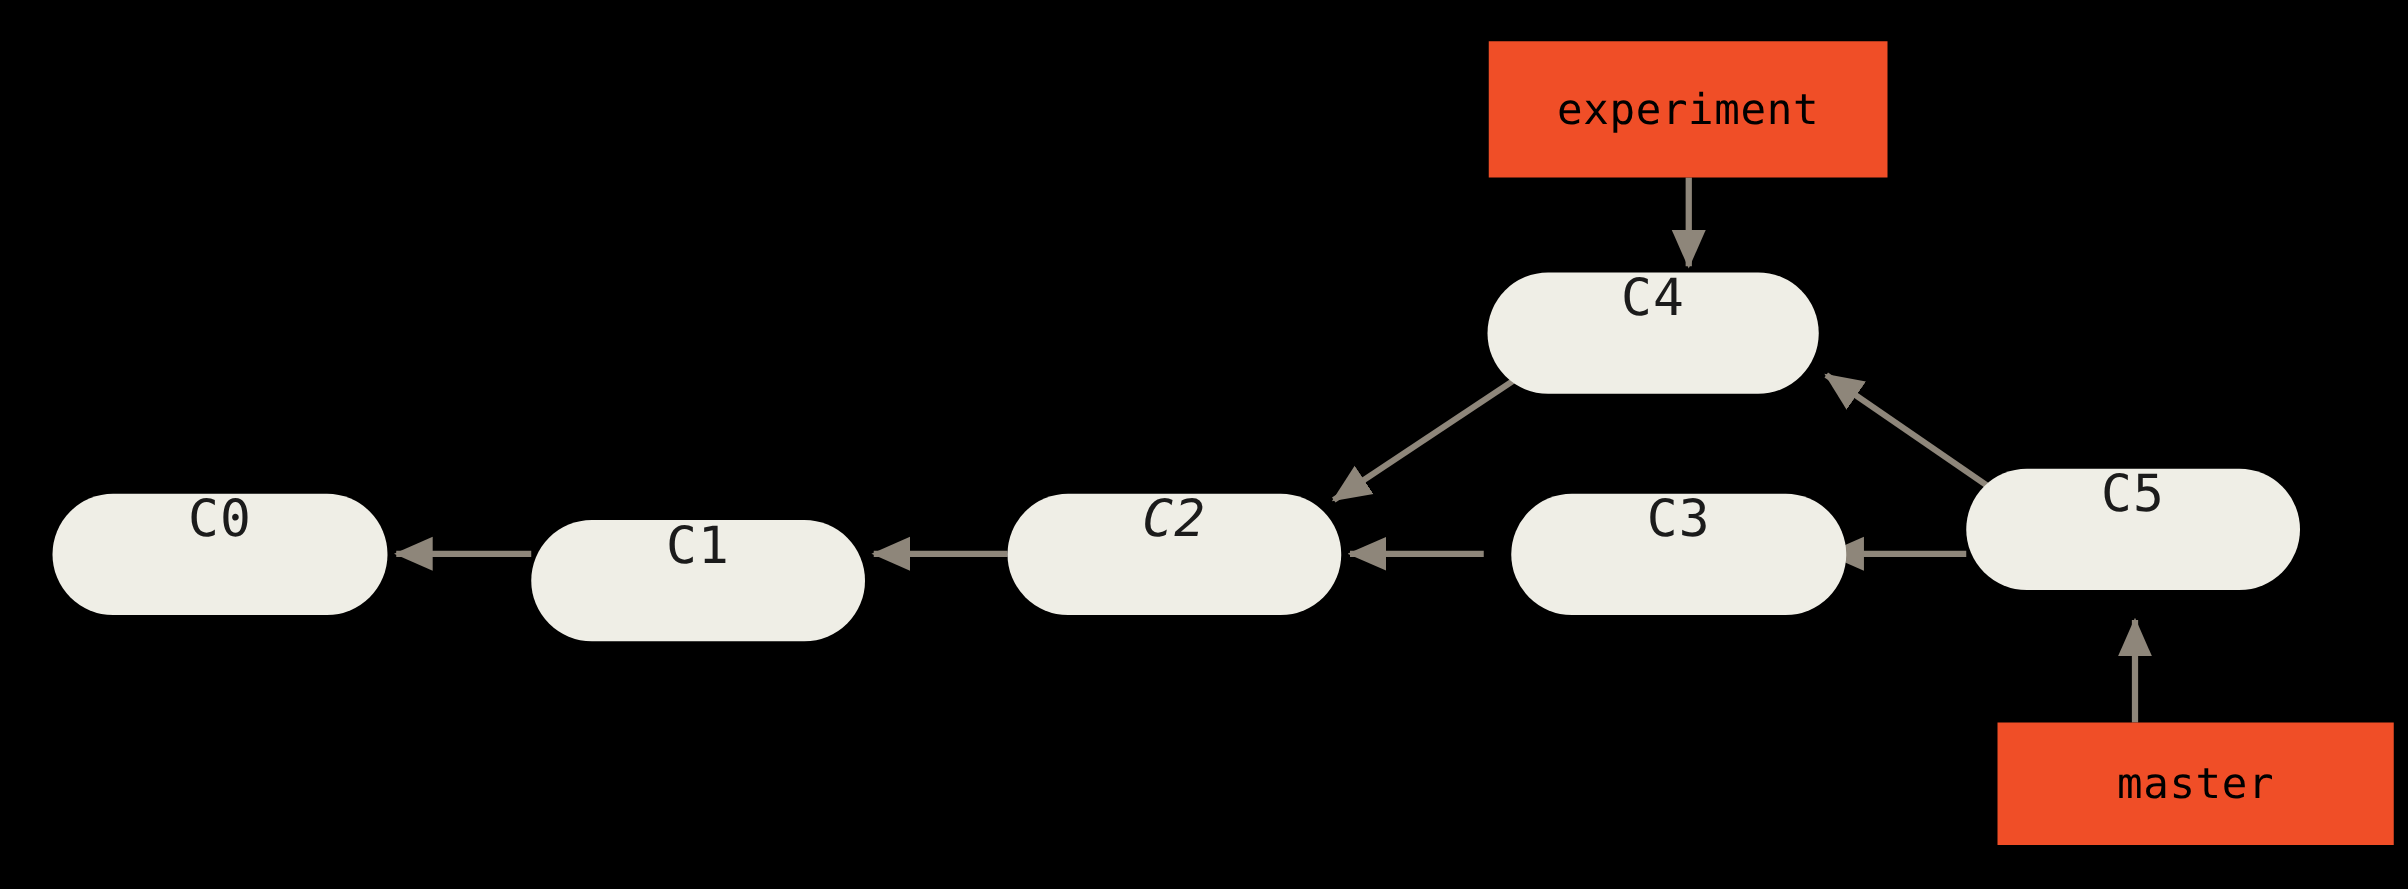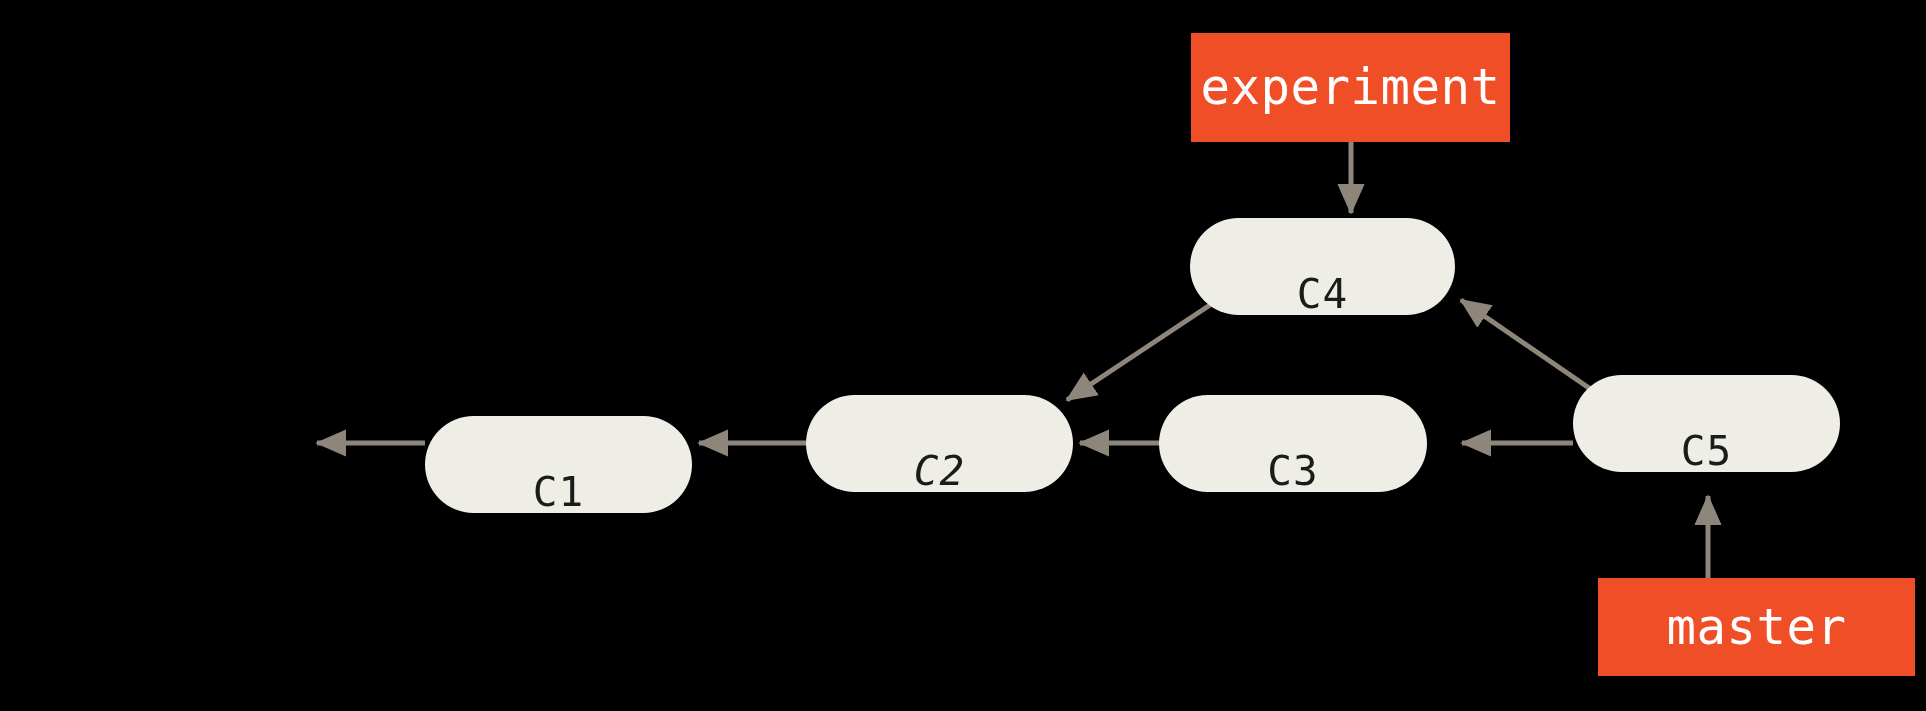--- a/index.html
+++ b/index.html
@@ -25,39 +25,39 @@
     width: 1926px;
     height: 711px;
     pointer-events: none;
   }
   .commit-node {
     position: absolute;
     box-sizing: border-box;
     background: #EFEEE6;
     border-radius: 49px;
     display: flex;
-    align-items: flex-end;
+    align-items: flex-start;
     justify-content: center;
     color: #1b1b1b;
     font-family: "DejaVu Sans Mono", "Liberation Mono", monospace;
     font-size: 41px;
     letter-spacing: 1px;
     line-height: 1;
     z-index: 2;
   }
   .branch-label {
     position: absolute;
     box-sizing: border-box;
     background: #F04E27;
     display: flex;
     align-items: center;
     justify-content: center;
-    color: #ffffff;
+    color: #000000;
     font-family: "DejaVu Sans Mono", "Liberation Mono", monospace;
-    font-size: 49px;
+    font-size: 34px;
     letter-spacing: 0.5px;
     line-height: 1;
     z-index: 2;
   }
 </style>
 </head>
 <body>
 
 <div id="stage">
 
@@ -78,30 +78,33 @@
 
     <line x1="1573" y1="443" x2="1462" y2="443" stroke="#8E867A" stroke-width="5" marker-end="url(#arrowhead)"></line>
 
     <line x1="1605" y1="399" x2="1461" y2="300" stroke="#8E867A" stroke-width="5" marker-end="url(#arrowhead)"></line>
 
     <line x1="1351" y1="142" x2="1351" y2="213" stroke="#8E867A" stroke-width="5" marker-end="url(#arrowhead)"></line>
 
     <line x1="1708" y1="578" x2="1708" y2="496" stroke="#8E867A" stroke-width="5" marker-end="url(#arrowhead)"></line>
   </svg>
 
+  <div class="commit-node" style="left:42px; top:395px; width:268px; height:97px;">
+    <span>C0</span>
+  </div>
 
   <div class="commit-node" style="left:425px; top:416px; width:267px; height:97px;">
     <span>C1</span>
   </div>
 
   <div class="commit-node" style="left:806px; top:395px; width:267px; height:97px;font-style:italic;">
     <span>C2</span>
   </div>
 
-  <div class="commit-node" style="left:1159px; top:395px; width:268px; height:97px;">
+  <div class="commit-node" style="left:1209px; top:395px; width:268px; height:97px;">
     <span>C3</span>
   </div>
 
   <div class="commit-node" style="left:1190px; top:218px; width:265px; height:97px;">
     <span>C4</span>
   </div>
 
   <div class="commit-node" style="left:1573px; top:375px; width:267px; height:97px;">
     <span>C5</span>
   </div>

